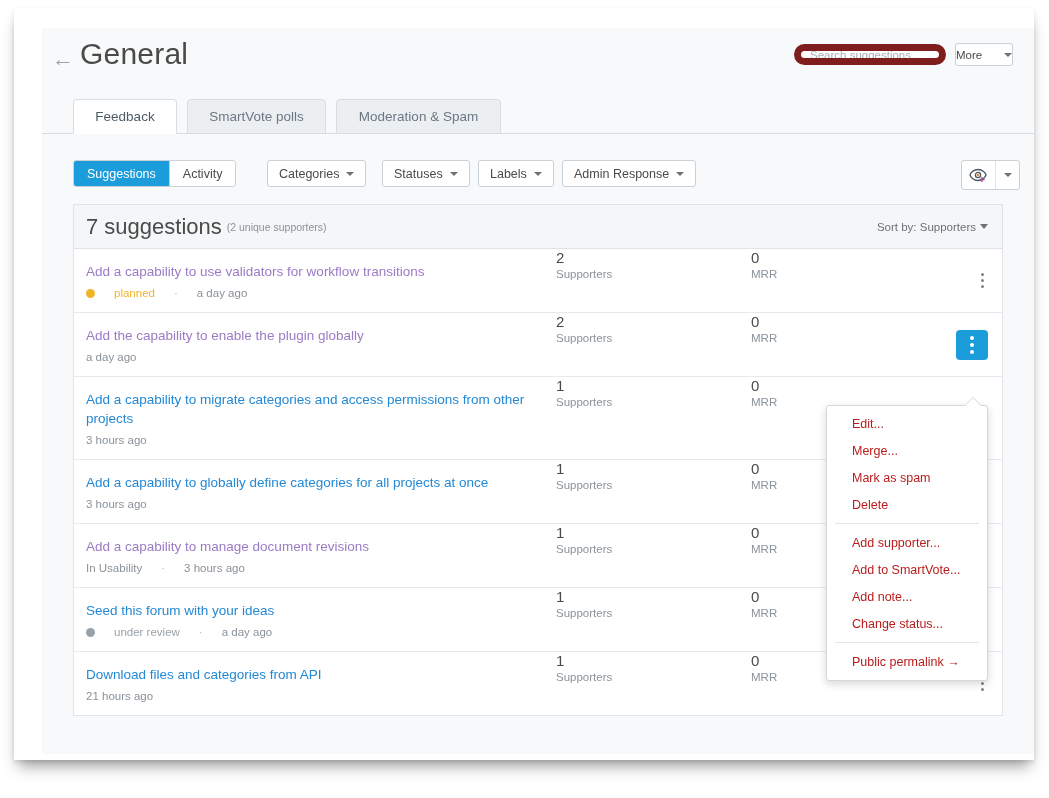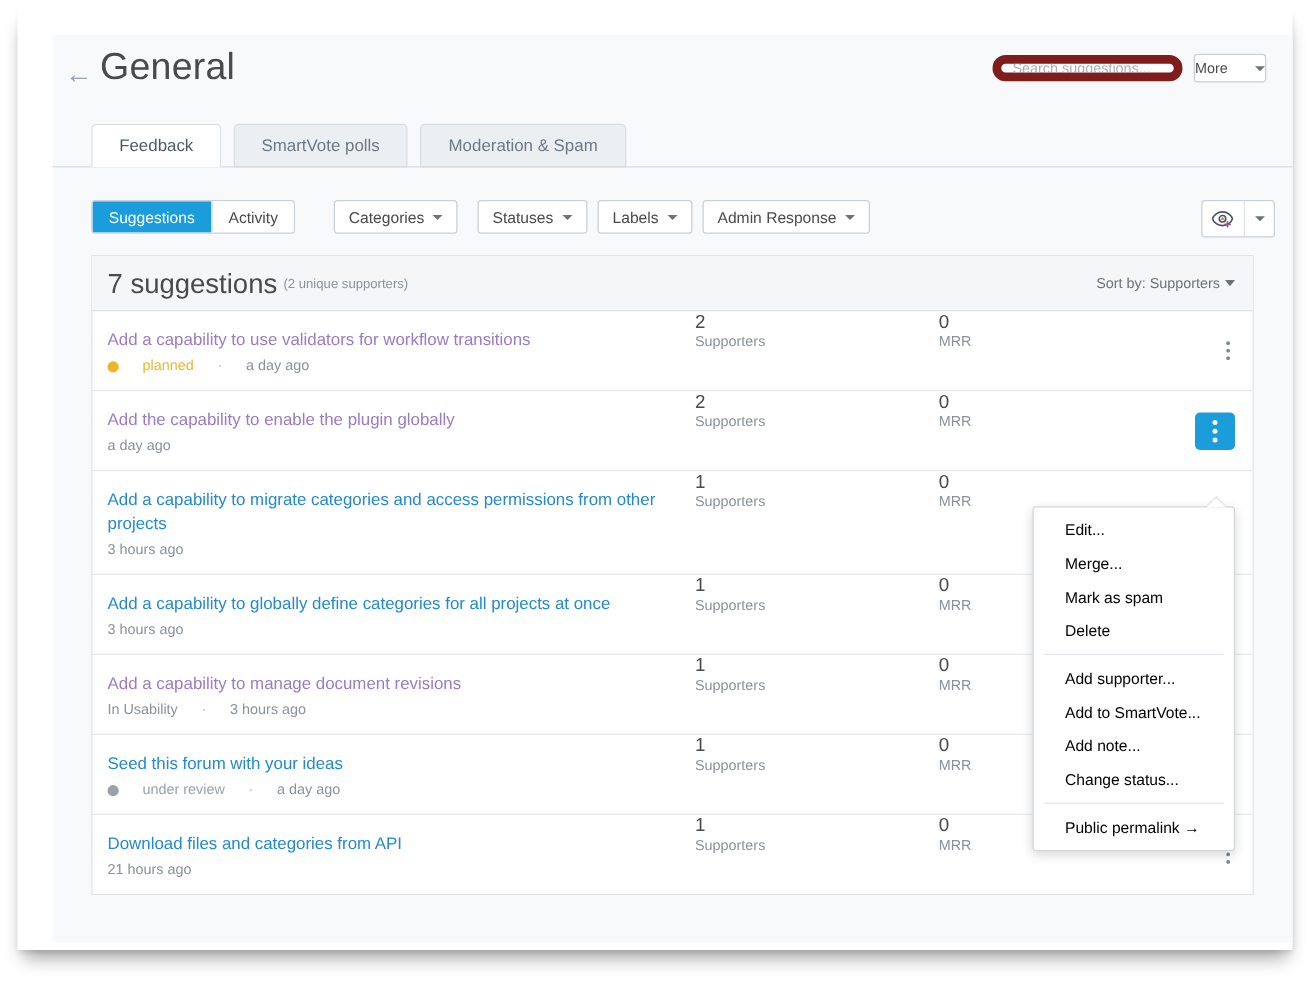--- a/index.html
+++ b/index.html
@@ -215,21 +215,21 @@
     position: absolute; left: 138px; top: -8px;
     width: 0; height: 0;
     border-left: 8px solid transparent;
     border-right: 8px solid transparent;
     border-bottom: 8px solid #ffffff;
     filter: drop-shadow(0 -1px 0 #d2d8dd);
   }
   .menu-item {
     height: 27px; display: flex; align-items: center;
     padding: 0 10px 0 25px;
-    font-size: 12.5px; color: #000000; cursor: pointer;
+    font-size: 12.5px; color: #b91c1c; cursor: pointer;
     white-space: nowrap;
   }
   .menu-item.highlight { background: #1b9ddb; color: #ffffff; }
   .menu-sep { height: 1px; background: #e2e6ea; margin: 5px 8px; }
 </style>
 </head>
 <body>
 
 <div class="page-card">
   <div class="panel">

